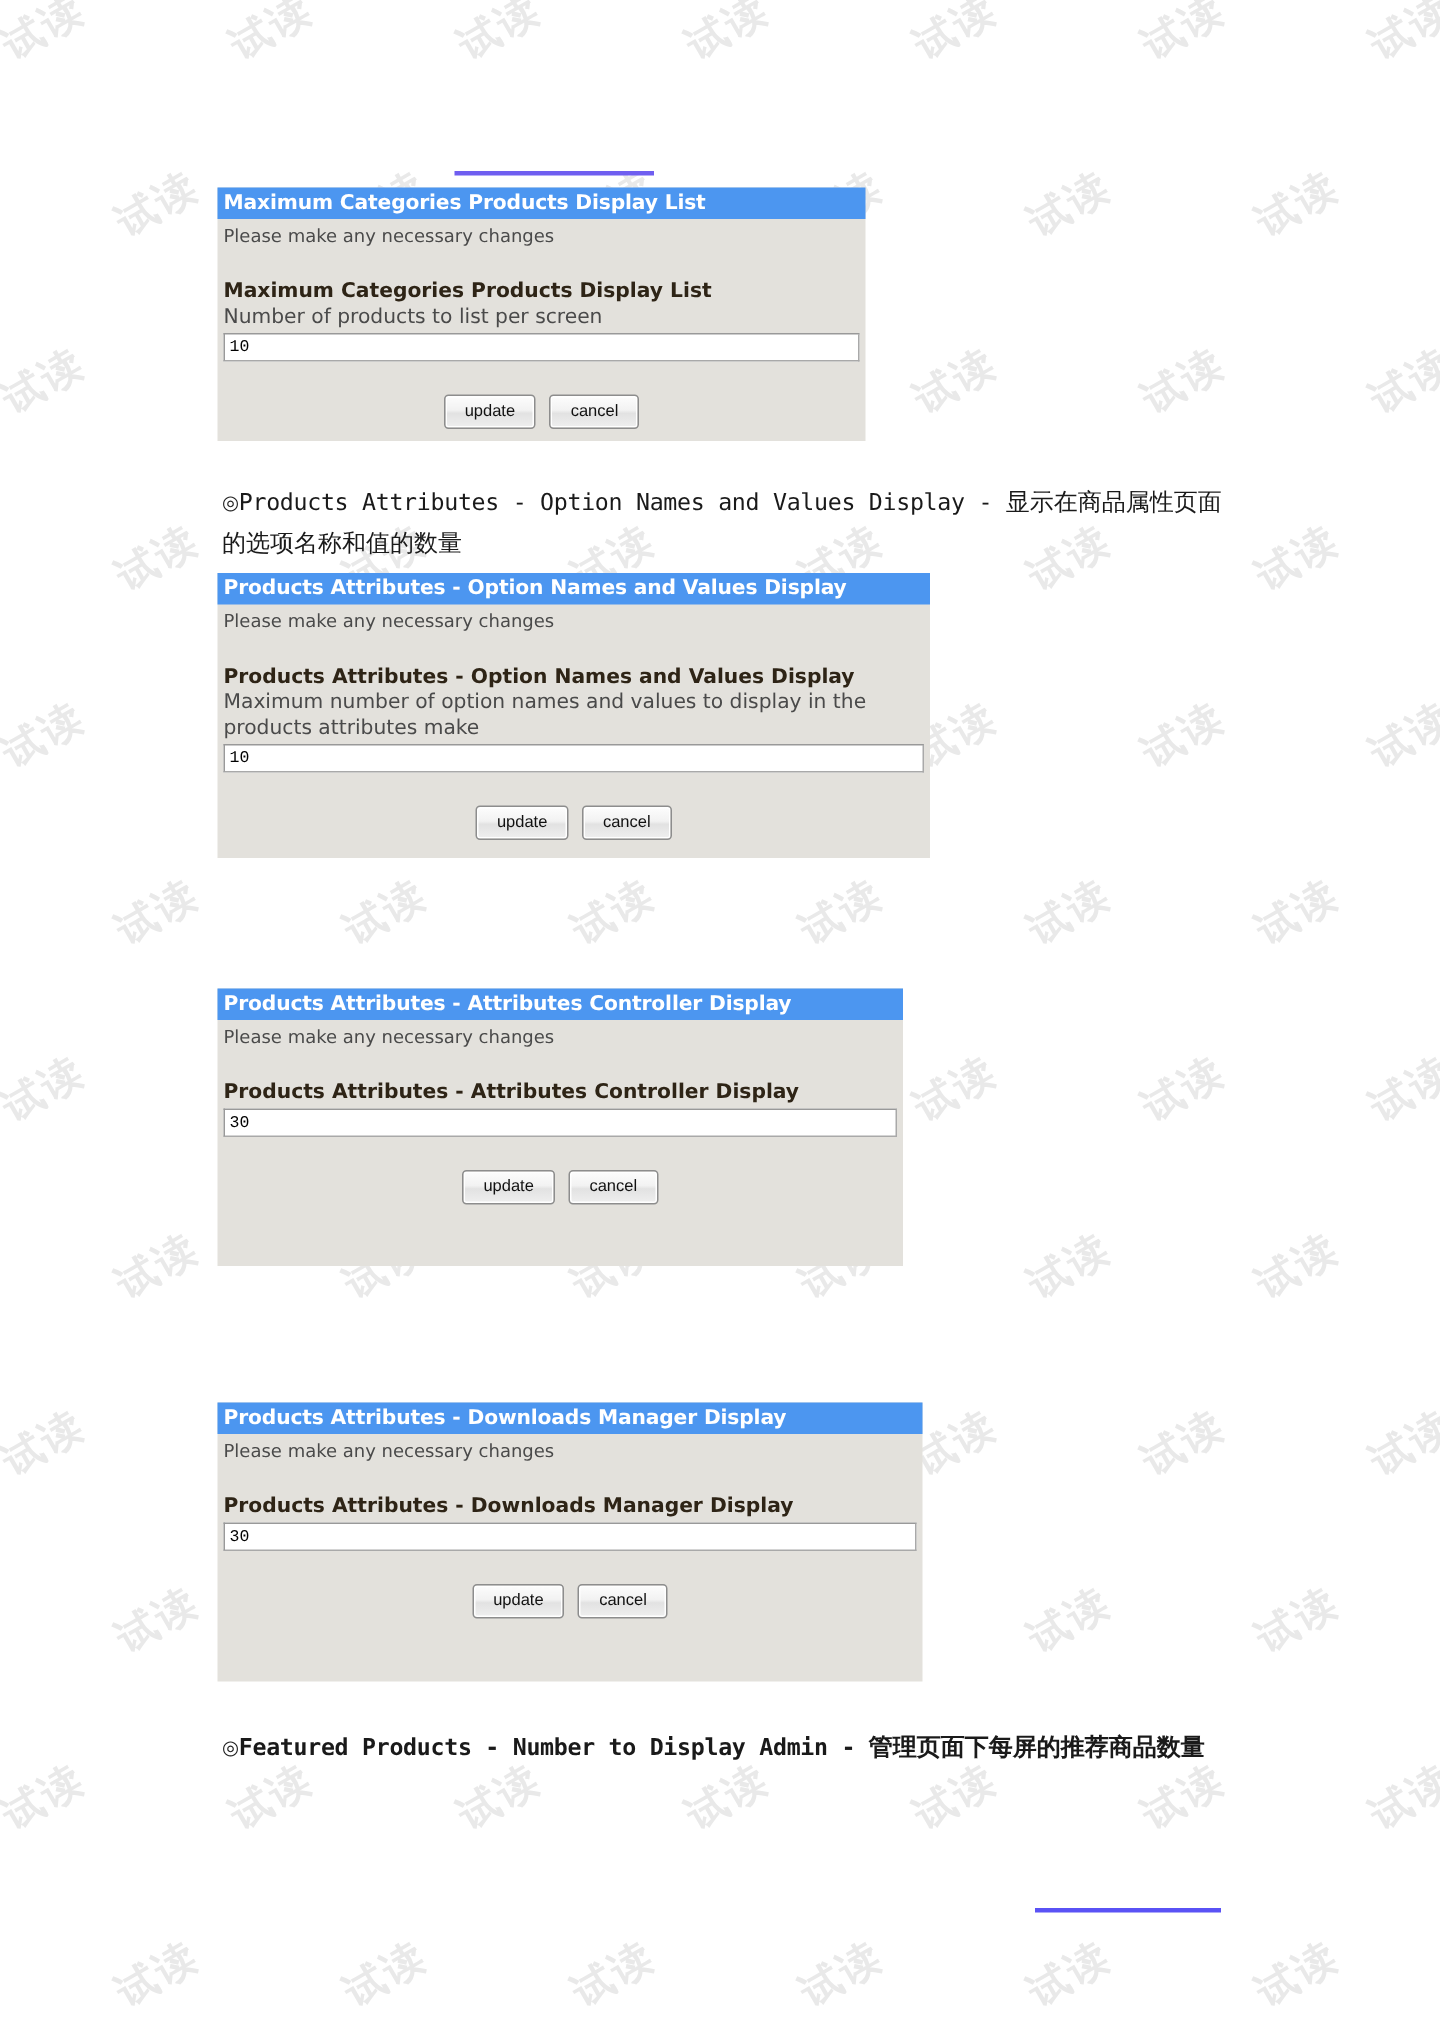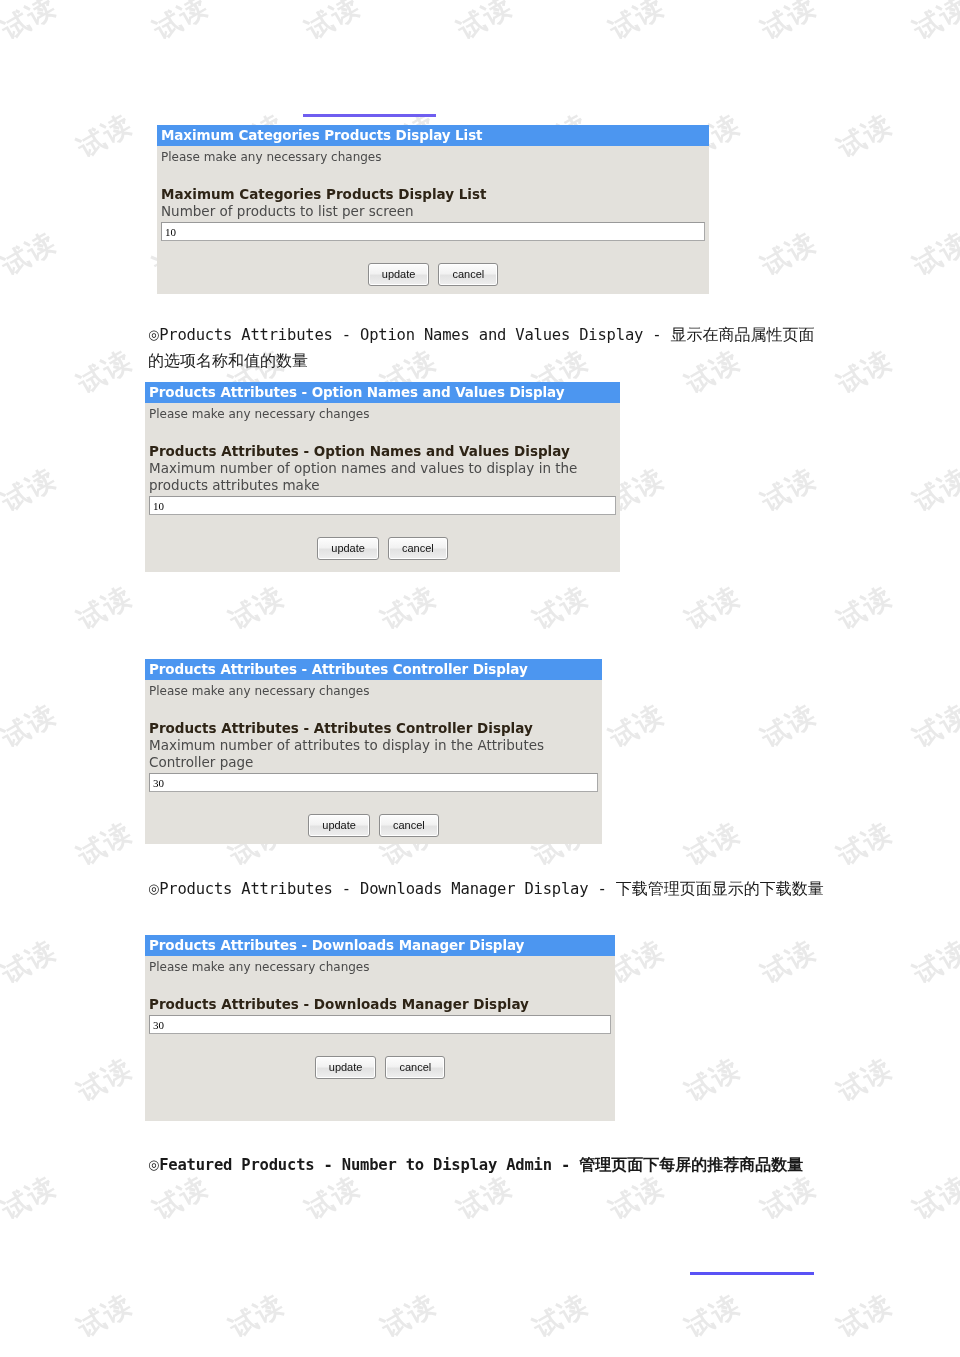--- a/index.html
+++ b/index.html
@@ -105,21 +105,21 @@
   }
   .field-wrap { padding: 2px 4px 0 4px; }
   .field {
     box-sizing: border-box;
     width: 100%;
     height: 19px;
     background: #ffffff;
     border: 1px solid #a9a9a9;
     border-top-color: #999;
     border-left-color: #999;
-    font-family: Liberation Serif, serif;
+    font-family: Liberation Mono, monospace;
     font-size: 11px;
     line-height: 17px;
     color: #000;
     padding: 0 0 0 3px;
     display: block;
   }
   .btn-row {
     display: flex;
     justify-content: center;
     gap: 9px;
@@ -241,21 +241,21 @@
     <div class="wm" style="left: 380px; top: 1298px;">试读</div>
     <div class="wm" style="left: 532px; top: 1298px;">试读</div>
     <div class="wm" style="left: 684px; top: 1298px;">试读</div>
     <div class="wm" style="left: 836px; top: 1298px;">试读</div>
   </div>
 
 <div id="page">
 
   <div class="rule-top"></div>
 
-  <div class="panel" style="left:157px; top:125px; width:552px; height:169px;">
+  <div class="panel" style="left:145px; top:125px; width:432px; height:169px;">
     <div class="panel-title">Maximum Categories Products Display List</div>
     <div class="panel-sub">Please make any necessary changes</div>
     <div class="panel-gap"></div>
     <div class="panel-heading">Maximum Categories Products Display List</div>
     <div class="panel-desc">Number of products to list per screen</div>
     <div class="field-wrap">
       <input class="field" type="text" value="10" style="">
     </div>
     <div class="btn-row">
       <button class="btn">update</button>
@@ -281,33 +281,29 @@
       <button class="btn">cancel</button>
     </div>
   </div>
 
 
   <div class="panel" style="left:145px; top:659px; width:457px; height:185px;">
     <div class="panel-title">Products Attributes - Attributes Controller Display</div>
     <div class="panel-sub">Please make any necessary changes</div>
     <div class="panel-gap"></div>
     <div class="panel-heading">Products Attributes - Attributes Controller Display</div>
-    <div class="panel-desc">Maximum number of attributes to display in the Attributes Controller page</div>
     <div class="field-wrap">
       <input class="field" type="text" value="30" style="">
     </div>
     <div class="btn-row">
       <button class="btn">update</button>
       <button class="btn">cancel</button>
     </div>
   </div>
 
-  <div class="caption" style="top:876px;">
-    <span class="bullet">◎</span><span>Products Attributes - Downloads Manager Display</span><span> - </span><span class="cn">下载管理页面显示的下载数量</span>
-  </div>
 
   <div class="panel" style="left:145px; top:935px; width:470px; height:186px;">
     <div class="panel-title">Products Attributes - Downloads Manager Display</div>
     <div class="panel-sub">Please make any necessary changes</div>
     <div class="panel-gap"></div>
     <div class="panel-heading">Products Attributes - Downloads Manager Display</div>
     <div class="field-wrap">
       <input class="field" type="text" value="30" style="">
     </div>
     <div class="btn-row">

